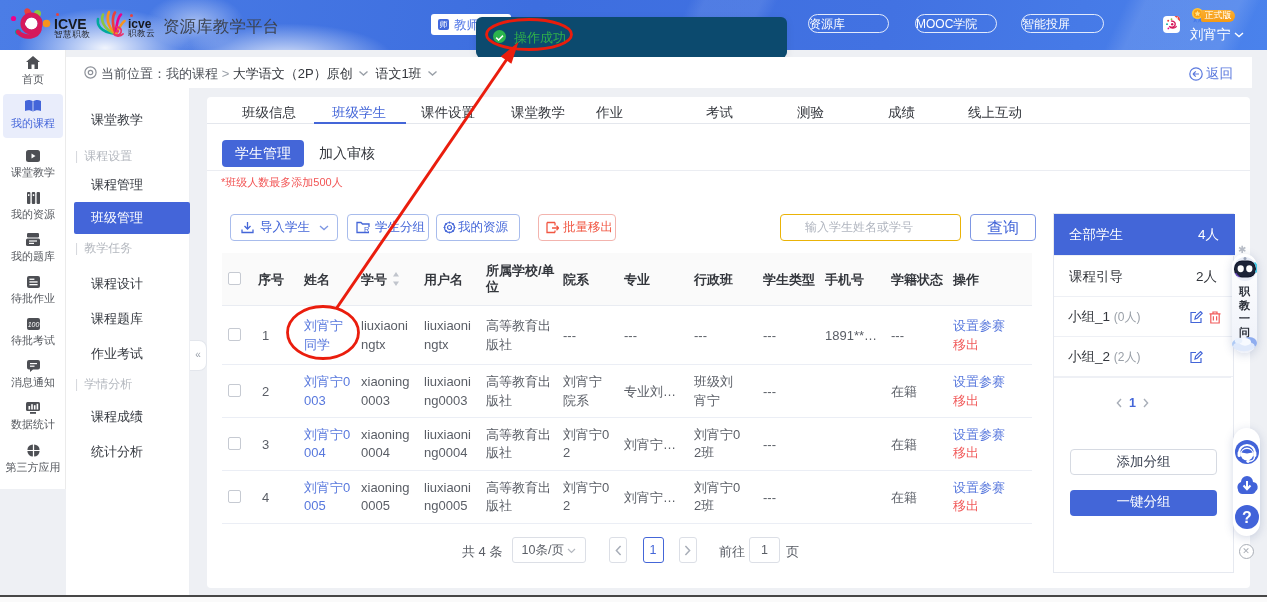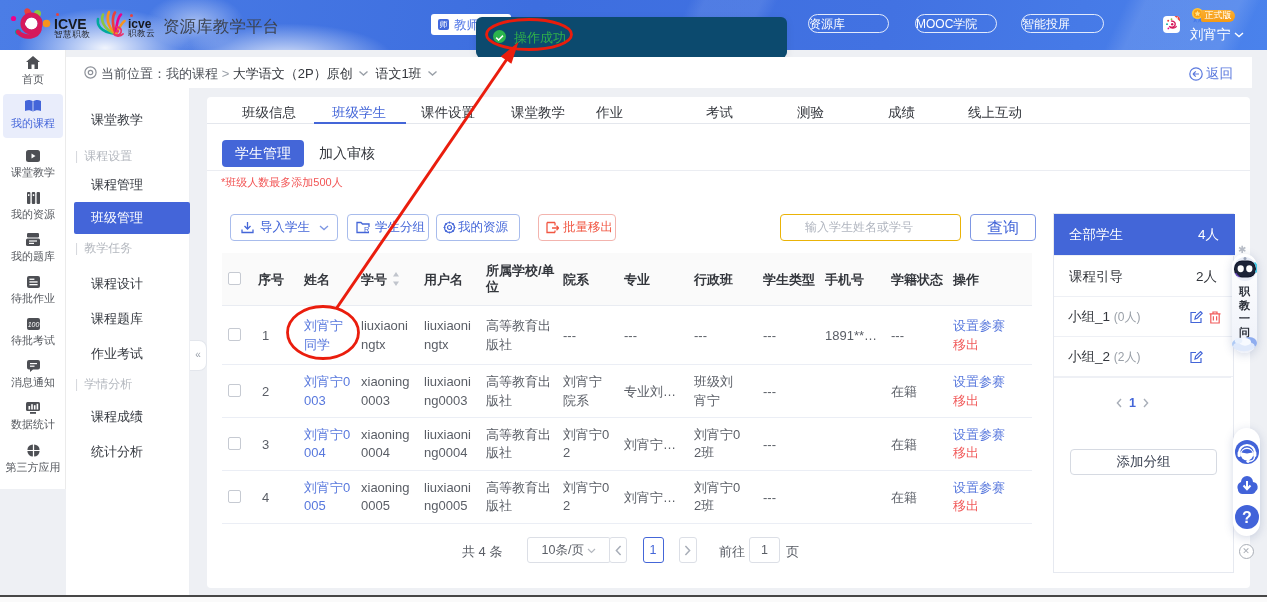--- a/index.html
+++ b/index.html
@@ -436,21 +436,21 @@
         <div class="td" style="left:541px;top:18px;">---</div>
         <div class="td" style="left:669px;top:18px;">在籍</div>
         <div class="td op" style="left:731px;top:8px;">
           <a>设置参赛</a>
           <a style="color:#f15b5b;">移出</a>
         </div>
       </div>
     </div>
 
     <div class="pg" style="left:255px;top:446px;">共 4 条</div>
-    <div class="pgbox" style="left:320px;top:439.5px;width:84px;height:26px;line-height:24px;">10条/页 <svg width="9" height="6" viewBox="0 0 9 6">
+    <div class="pgbox" style="left:305px;top:439.5px;width:74px;height:26px;line-height:24px;">10条/页 <svg width="9" height="6" viewBox="0 0 9 6">
         <path d="M1 1 L4.5 4.4 L8 1" stroke="#b4b8bf" stroke-width="1.2" fill="none"></path>
       </svg></div>
     <div class="pgbox" style="left:402px;top:439.5px;width:18px;height:26px;"><svg width="7" height="11" viewBox="0 0 7 11" style="margin-top:7px;">
         <path d="M5.6 1 L1.4 5.5 L5.6 10" stroke="#a8aeb8" stroke-width="1.5" fill="none"></path>
       </svg></div>
     <div class="pgbox" style="left:435.5px;top:439.5px;width:21px;height:26px;line-height:24px;border-color:#4466d8;color:#4466d8;">1</div>
     <div class="pgbox" style="left:471.5px;top:439.5px;width:18px;height:26px;"><svg width="7" height="11" viewBox="0 0 7 11" style="margin-top:7px;">
         <path d="M1.4 1 L5.6 5.5 L1.4 10" stroke="#a8aeb8" stroke-width="1.5" fill="none"></path>
       </svg></div>
     <div class="pg" style="left:512px;top:446px;">前往</div>
@@ -481,20 +481,21 @@
           </g>
         </svg>
       </div>
       <div style="position:absolute;left:0;top:163px;width:177px;height:1px;background:#eef0f5;"></div>
       <div style="position:absolute;left:62px;top:182px;font-size:12.5px;color:#b0b6bf;"><svg width="6" height="10" viewBox="0 0 6 10" style="margin-bottom:-1px;">
           <path d="M5 1 L1.4 5 L5 9" stroke="#a8aeb8" stroke-width="1.4" fill="none"></path>
         </svg>&nbsp;&nbsp;<b style="color:#4466d8;">1</b>&nbsp;&nbsp;<svg width="6" height="10" viewBox="0 0 6 10" style="margin-bottom:-1px;">
           <path d="M1 1 L4.6 5 L1 9" stroke="#a8aeb8" stroke-width="1.4" fill="none"></path>
         </svg></div>
       <div class="pbtn" style="top:235px;border:1px solid #d6dae2;color:#3c4353;">添加分组</div>
+      <div class="pbtn" style="top:276px;background:#4366d8;color:#fff;">一键分组</div>
     </div>
   </div>
 
   <div class="abs" style="left:1238px;top:244px;color:#b9bec7;font-size:10px;">✱</div>
   <div class="fpill" style="left:1232px;top:254px;width:25px;height:99px;border-radius:13px;background:linear-gradient(180deg,#fff, #eef1f9);">
     <svg style="position:absolute;left:1px;top:2px;" width="24" height="26" viewBox="0 0 24 26">
       <ellipse cx="12" cy="13" rx="11.5" ry="12" fill="#e8ecf6"></ellipse>
       <rect x="10.5" y="1" width="3" height="3" rx="1.5" fill="#9aa4b8"></rect>
       <rect x="1" y="4.5" width="22" height="17" rx="8" fill="#10162a"></rect>
       <rect x="2" y="5.5" width="20" height="15" rx="7.2" fill="#1c2337"></rect>

